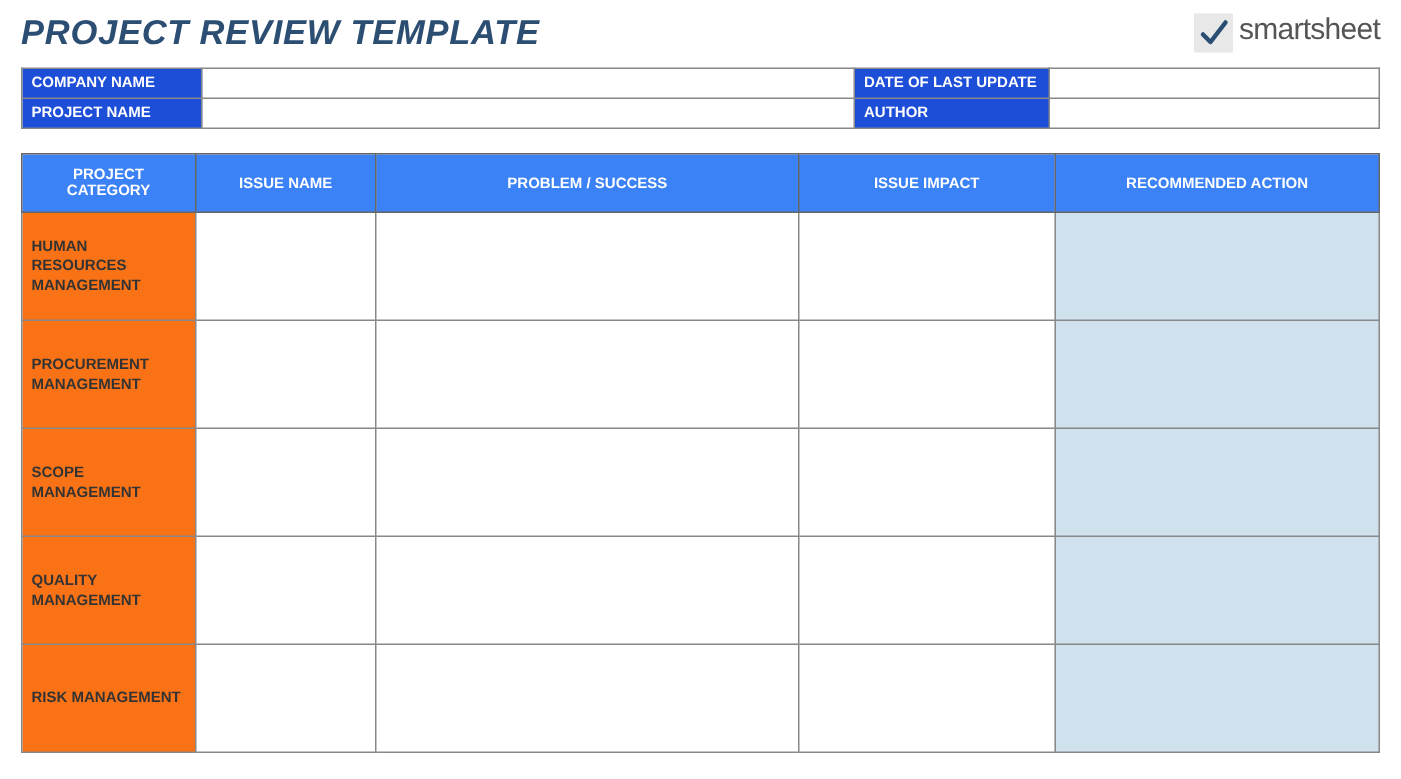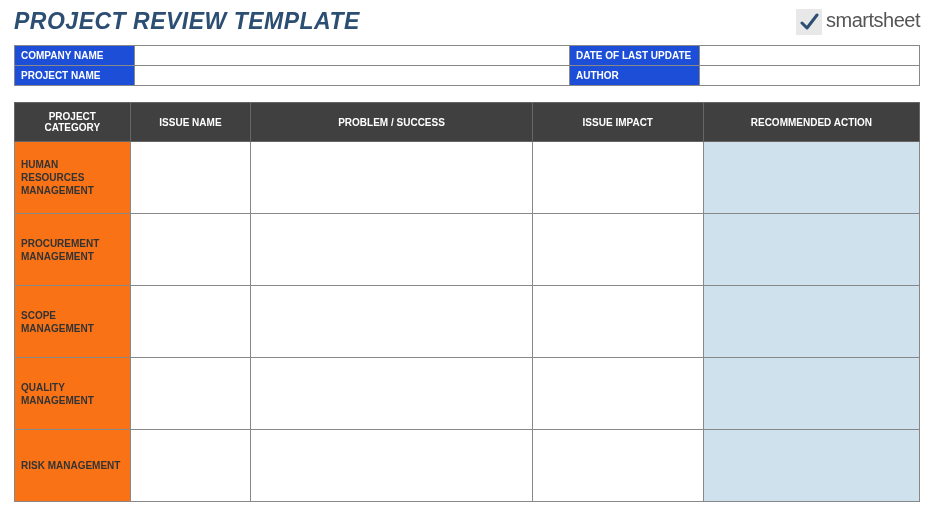--- a/index.html
+++ b/index.html
@@ -67,21 +67,21 @@
   }
   .meta-label2 { width: 130px; }
   .meta-value-narrow { width: 220px; }
 
   .main-table {
     width: 100%;
     border-collapse: collapse;
     table-layout: fixed;
   }
   .main-table th {
-    background: #404040;
+    background: #3b82f6;
     color: #fff;
     font-size: 10px;
     font-weight: bold;
     text-align: center;
     padding: 8px 12px;
     border: 1px solid #666;
     vertical-align: middle;
   }
   .col-cat { width: 115px; }
   .col-issue { width: 120px; }

